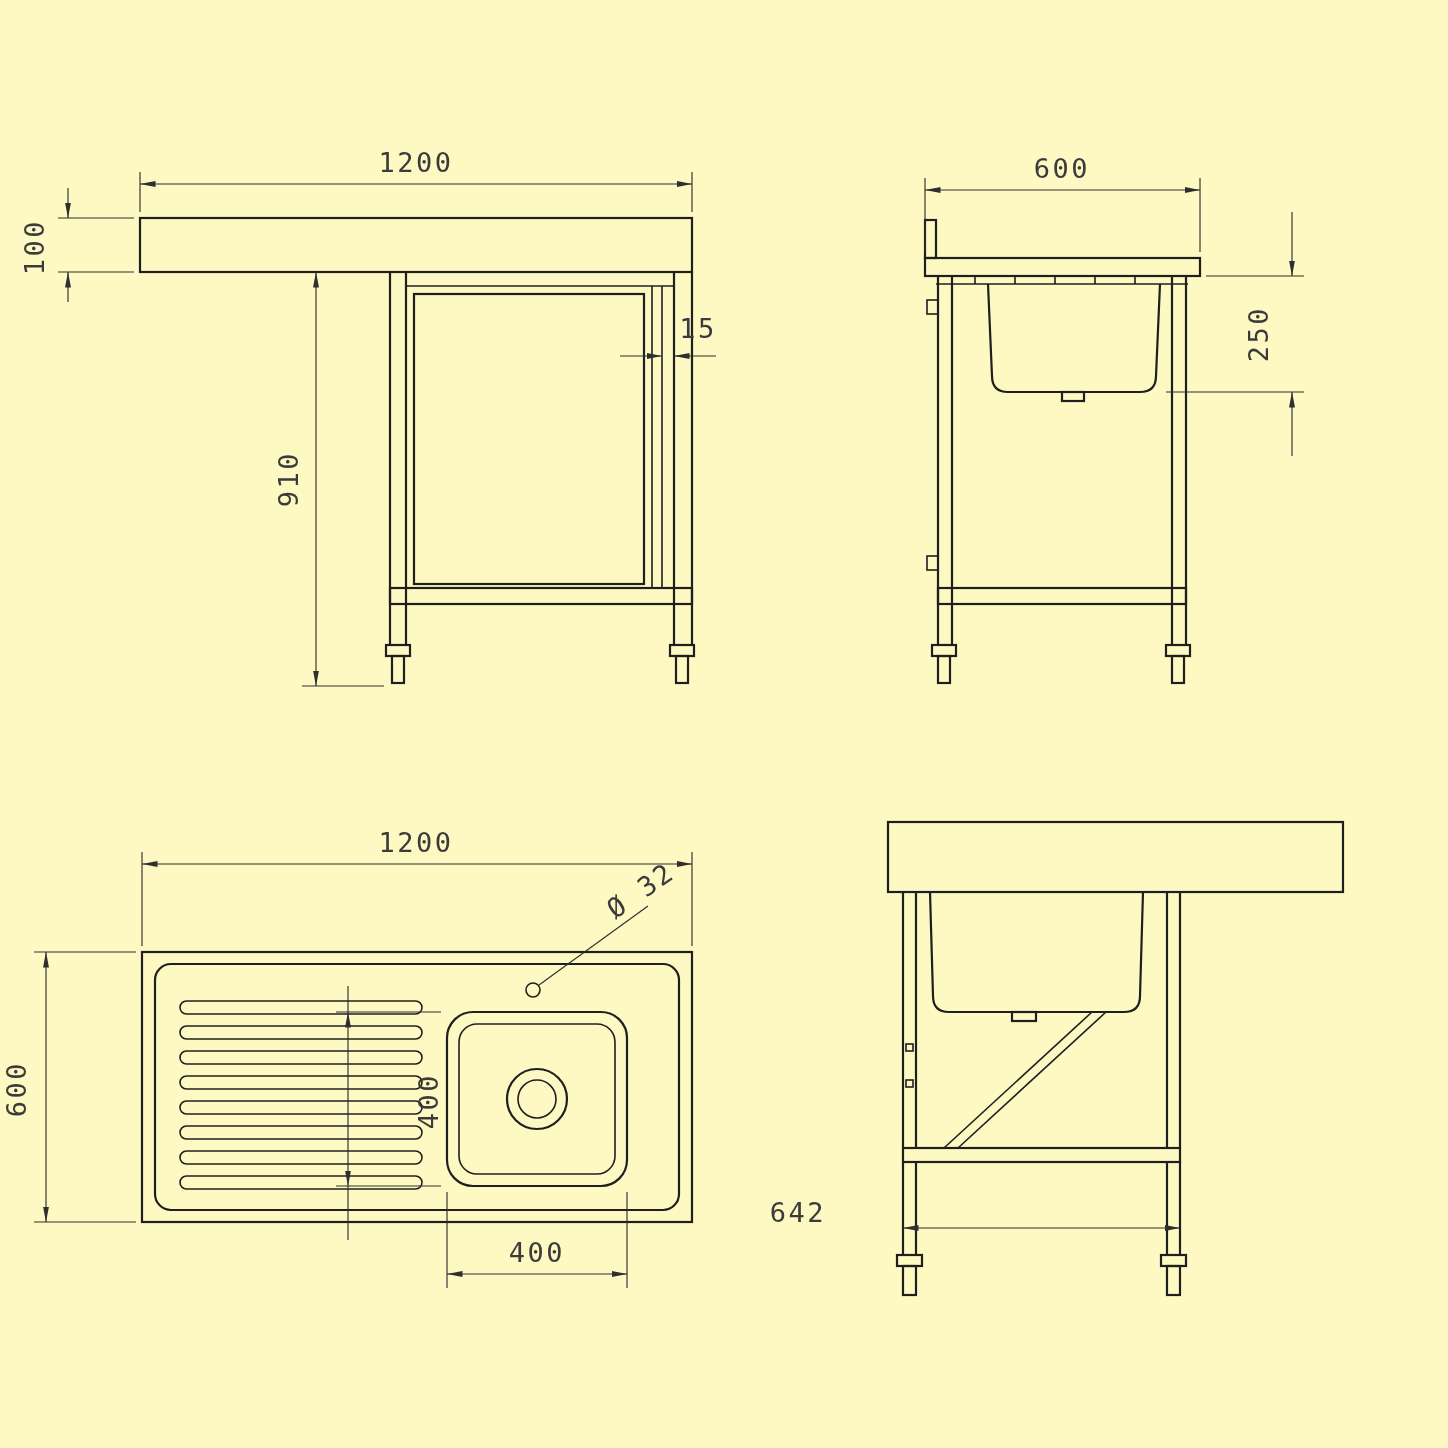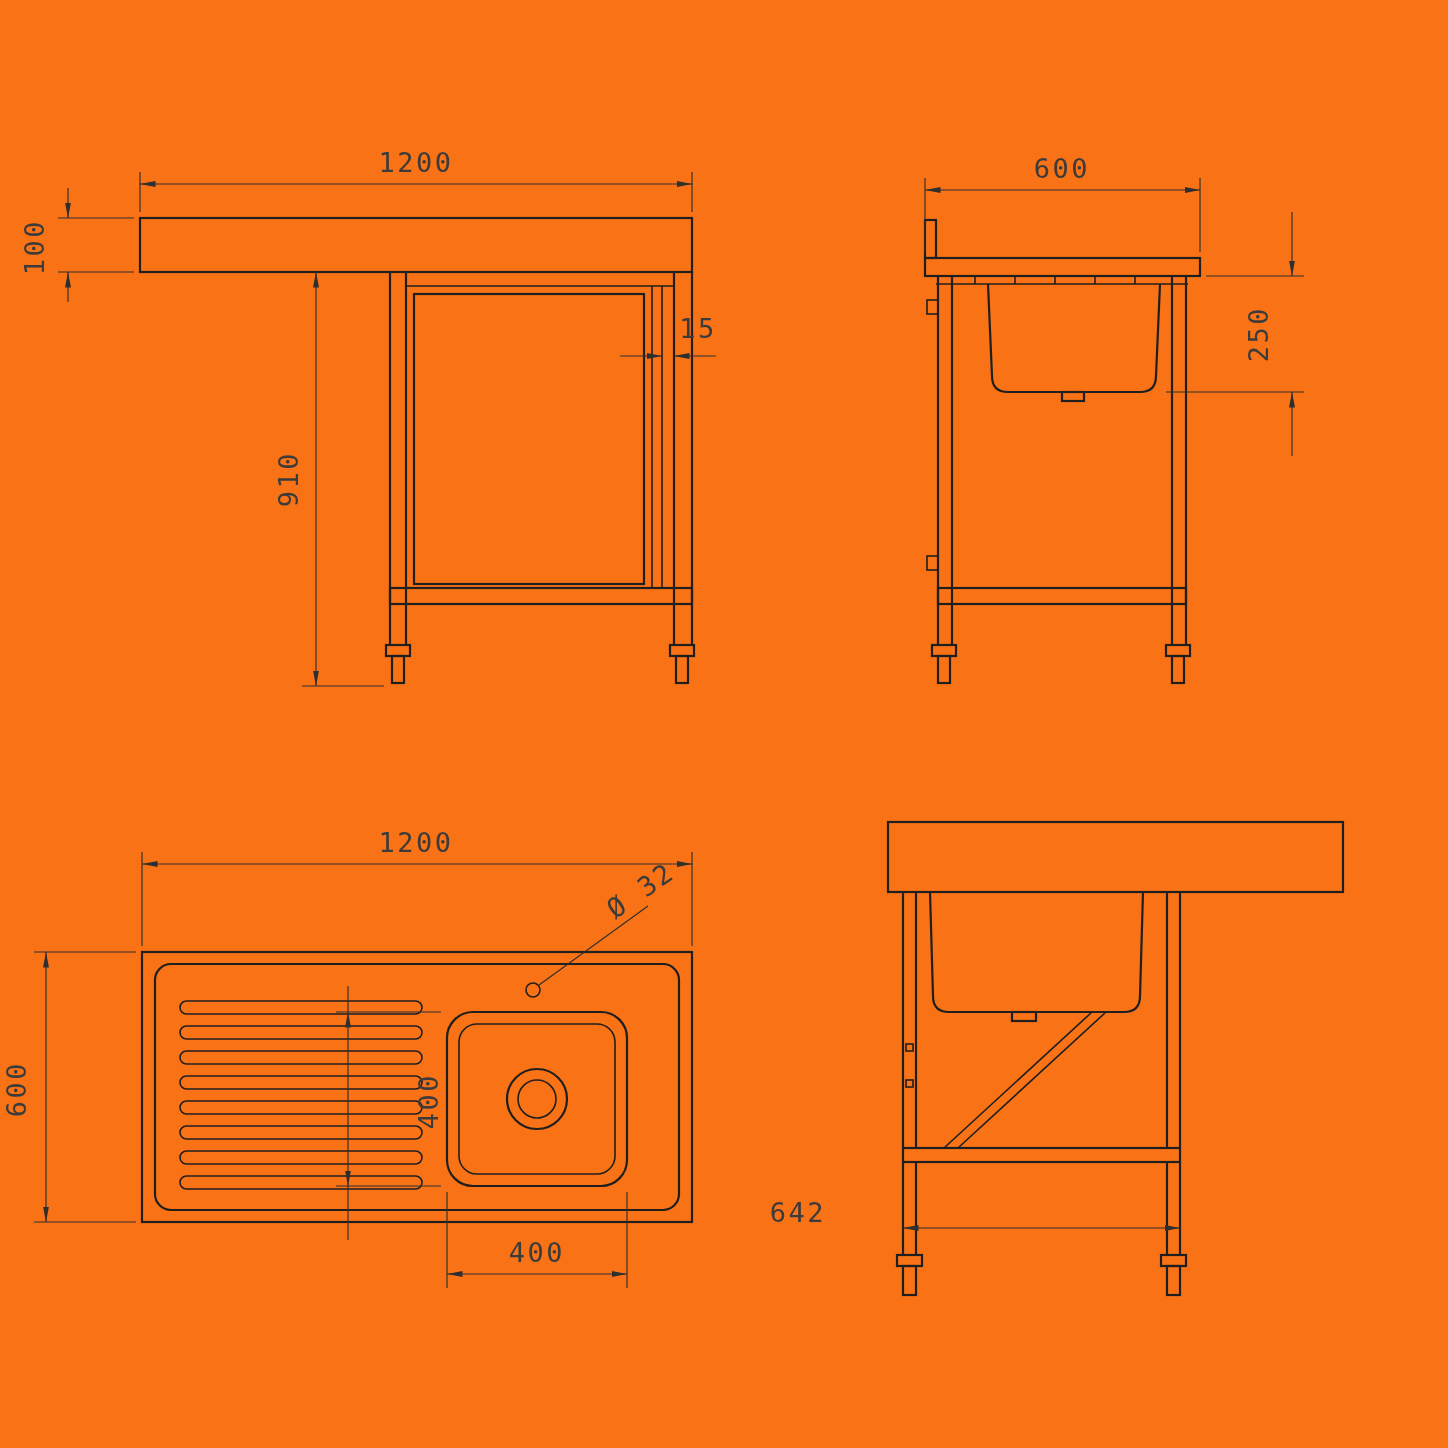--- a/index.html
+++ b/index.html
@@ -1,16 +1,16 @@
 <!DOCTYPE html>
 <html><head>
 <meta charset="utf-8">
 <style>
   html,body{margin:0;padding:0;background:#ffffff;}
-  #canvas{width:1448px;height:1448px;background:#f97316;position:relative;}
+  #canvas{width:1448px;height:1448px;background:#fef9c3;position:relative;}
   svg{display:block;}
   .obj{stroke:#1f1f1f;stroke-width:2.2;fill:none;stroke-linejoin:miter;stroke-linecap:butt;}
   .med{stroke:#1f1f1f;stroke-width:1.6;fill:none;}
   .dim{stroke:#2f2f2f;stroke-width:1.15;fill:none;}
   .dimtxt{font-family:"DejaVu Sans Mono","Liberation Mono",monospace;font-size:27px;fill:#3b3b3b;letter-spacing:2.5px;text-anchor:middle;}
 </style>
 </head>
 <body>
 
 <div id="canvas">

